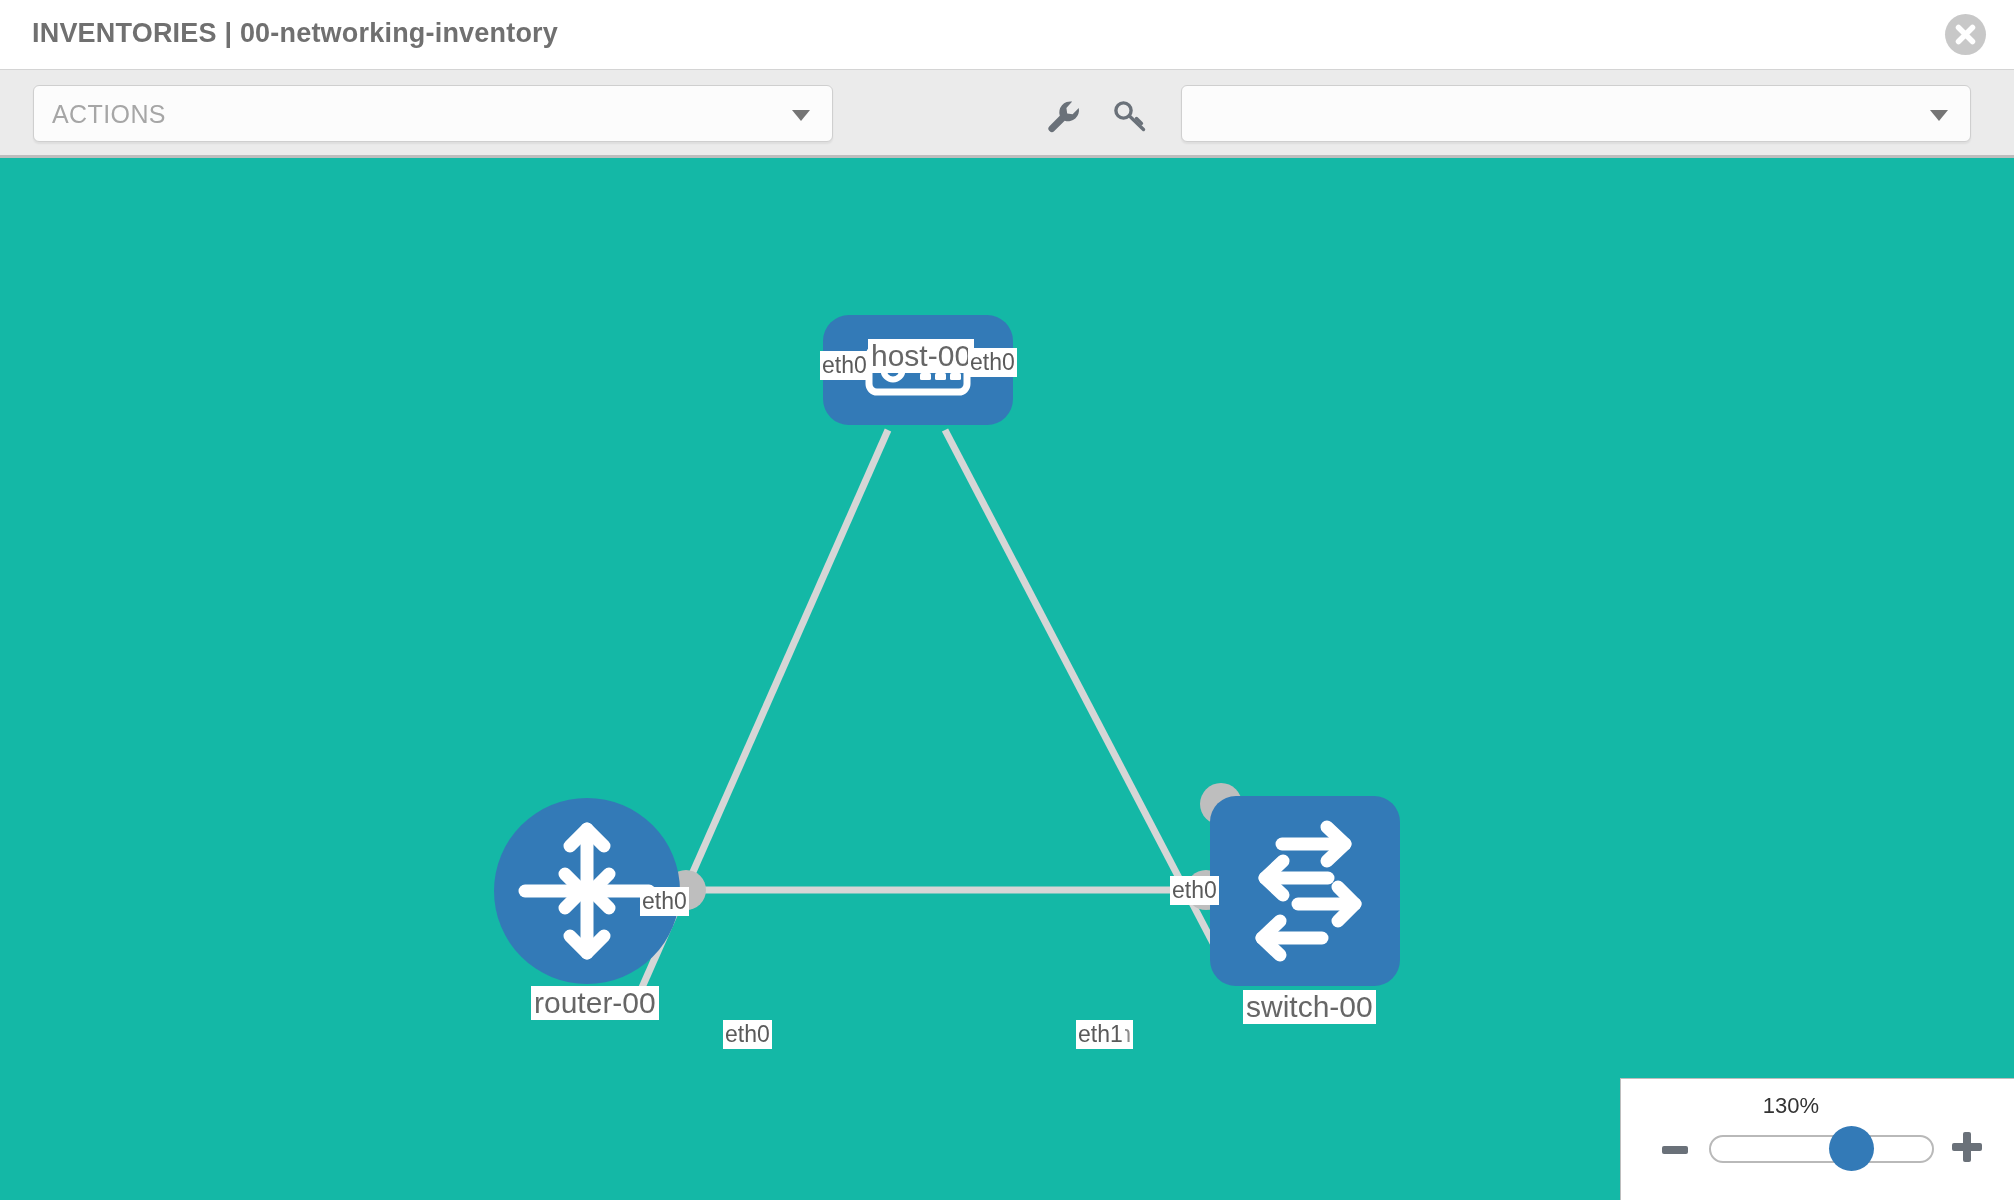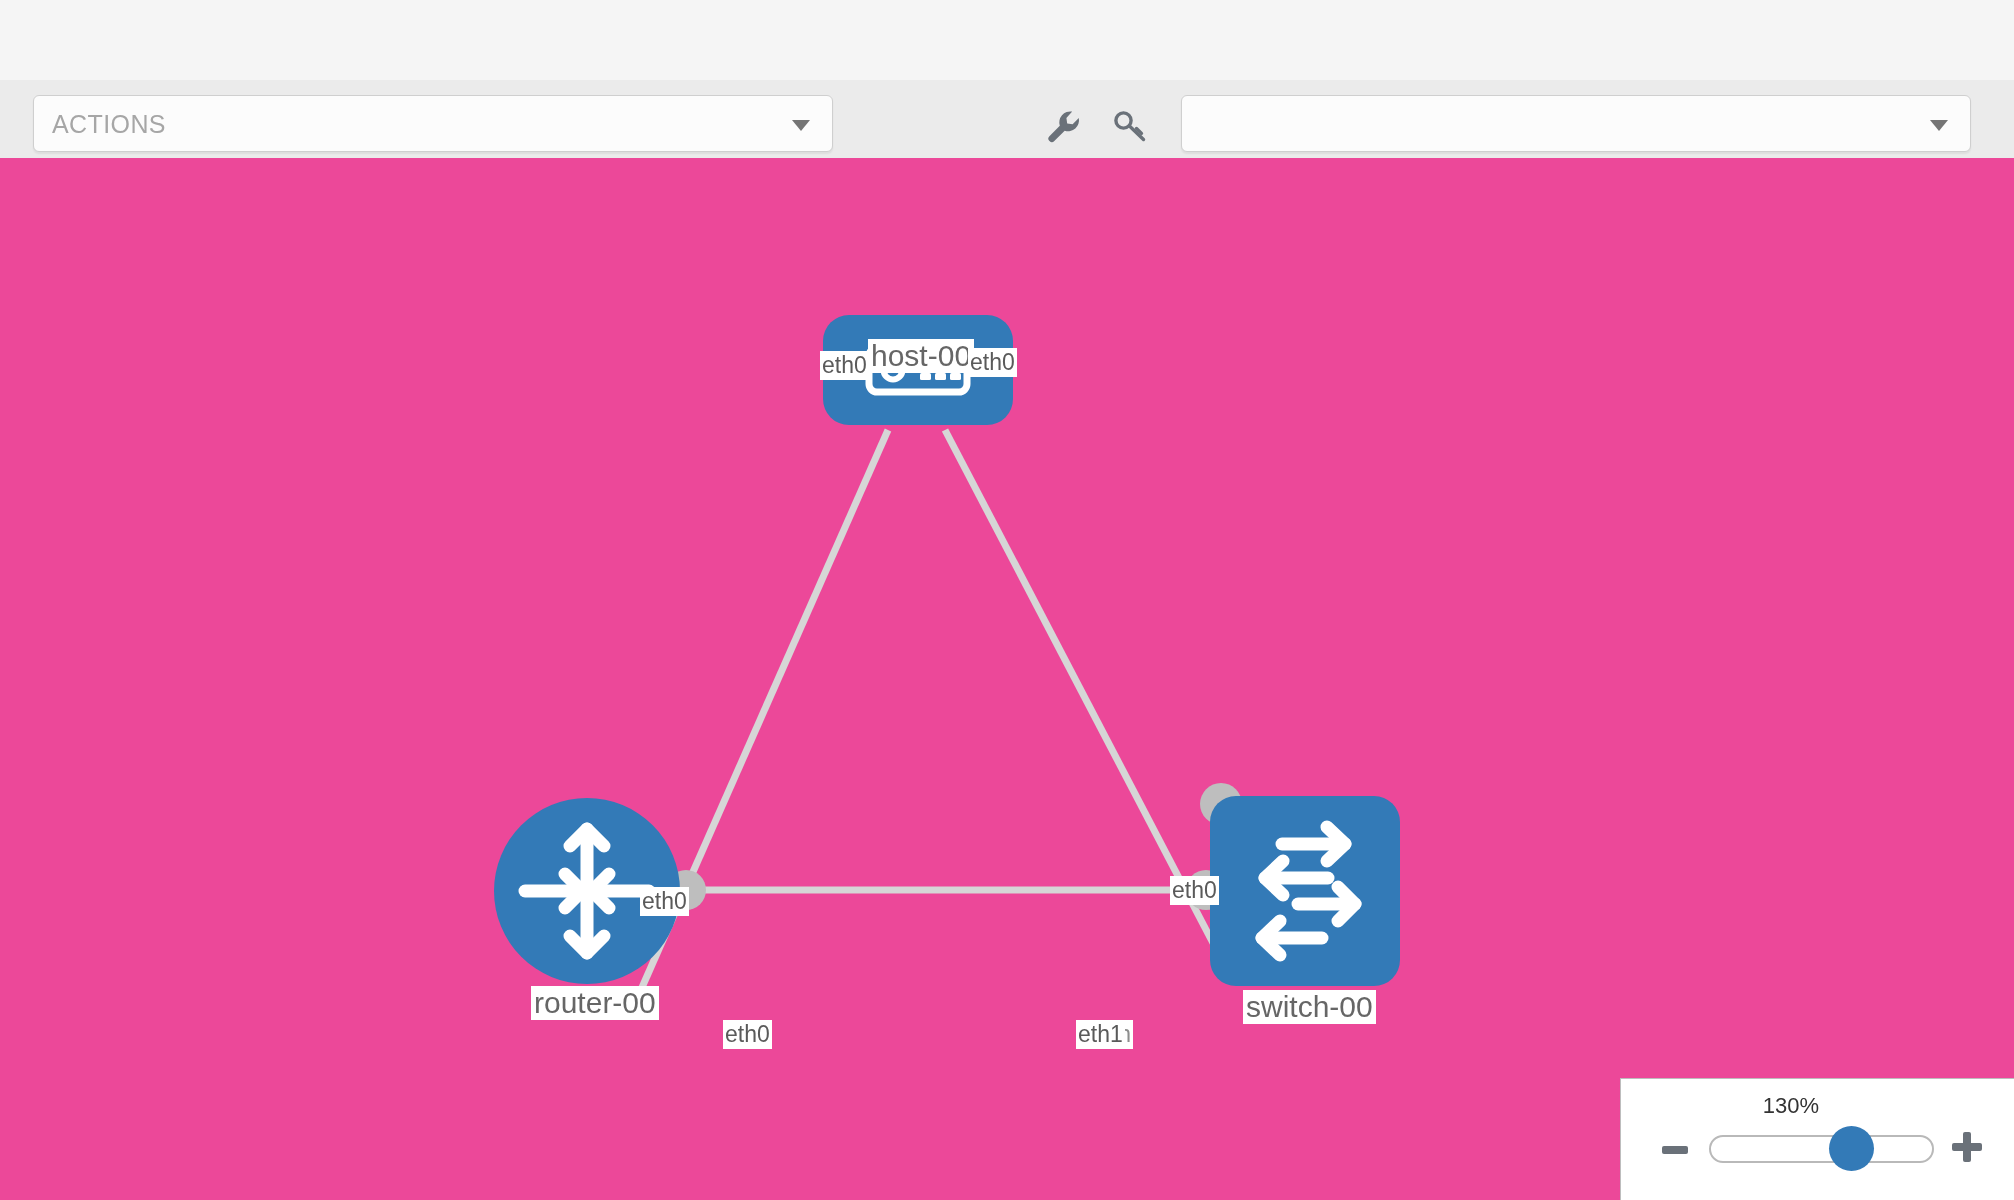--- a/index.html
+++ b/index.html
@@ -56,21 +56,20 @@
 
   
   .toolbar {
     position: absolute;
     left: 0; top: 70px;
     width: 2014px;
     height: 88px;
     background: #ebebeb;
     border-bottom: 3px solid #bdbdbd;
     box-sizing: border-box;
-    margin-top: 10px;
   }
 
   .actions-select {
     position: absolute;
     left: 33px;
     top: 15px;
     width: 800px;
     height: 57px;
     background: #fcfcfc;
     border: 1px solid #cfcfcf;
@@ -135,21 +134,21 @@
     color: #6e6e6e;
   }
   .search-input::placeholder { color: #a0a0a0; }
 
   
   .canvas {
     position: absolute;
     left: 0; top: 158px;
     width: 2014px;
     height: 1042px;
-    background: #ec4899;
+    background: #14b8a6;
     overflow: hidden;
   }
   .topology-svg {
     position: absolute;
     left: 0; top: 0;
     width: 2014px;
     height: 1042px;
   }
 
   .edge-label {
@@ -245,20 +244,28 @@
     border-radius: 50%;
     background: #337ab7;
     cursor: grab;
   }
 </style>
 </head>
 <body>
 
 <div class="app">
 
+  <div class="titlebar">
+    <div class="title-text">INVENTORIES | 00-networking-inventory</div>
+    <div class="close-btn">
+      <svg width="41" height="41" viewBox="0 0 41 41">
+        <path d="M13.5 13.5 L27.5 27.5 M27.5 13.5 L13.5 27.5" stroke="#ffffff" stroke-width="5.5" stroke-linecap="round"></path>
+      </svg>
+    </div>
+  </div>
 
   <div class="toolbar">
 
     <div class="actions-select">
       <div class="actions-label">ACTIONS</div>
       <div class="caret"></div>
     </div>
 
     <div class="tool-icon wrench">
       <svg width="40" height="40" viewBox="0 0 40 40">

